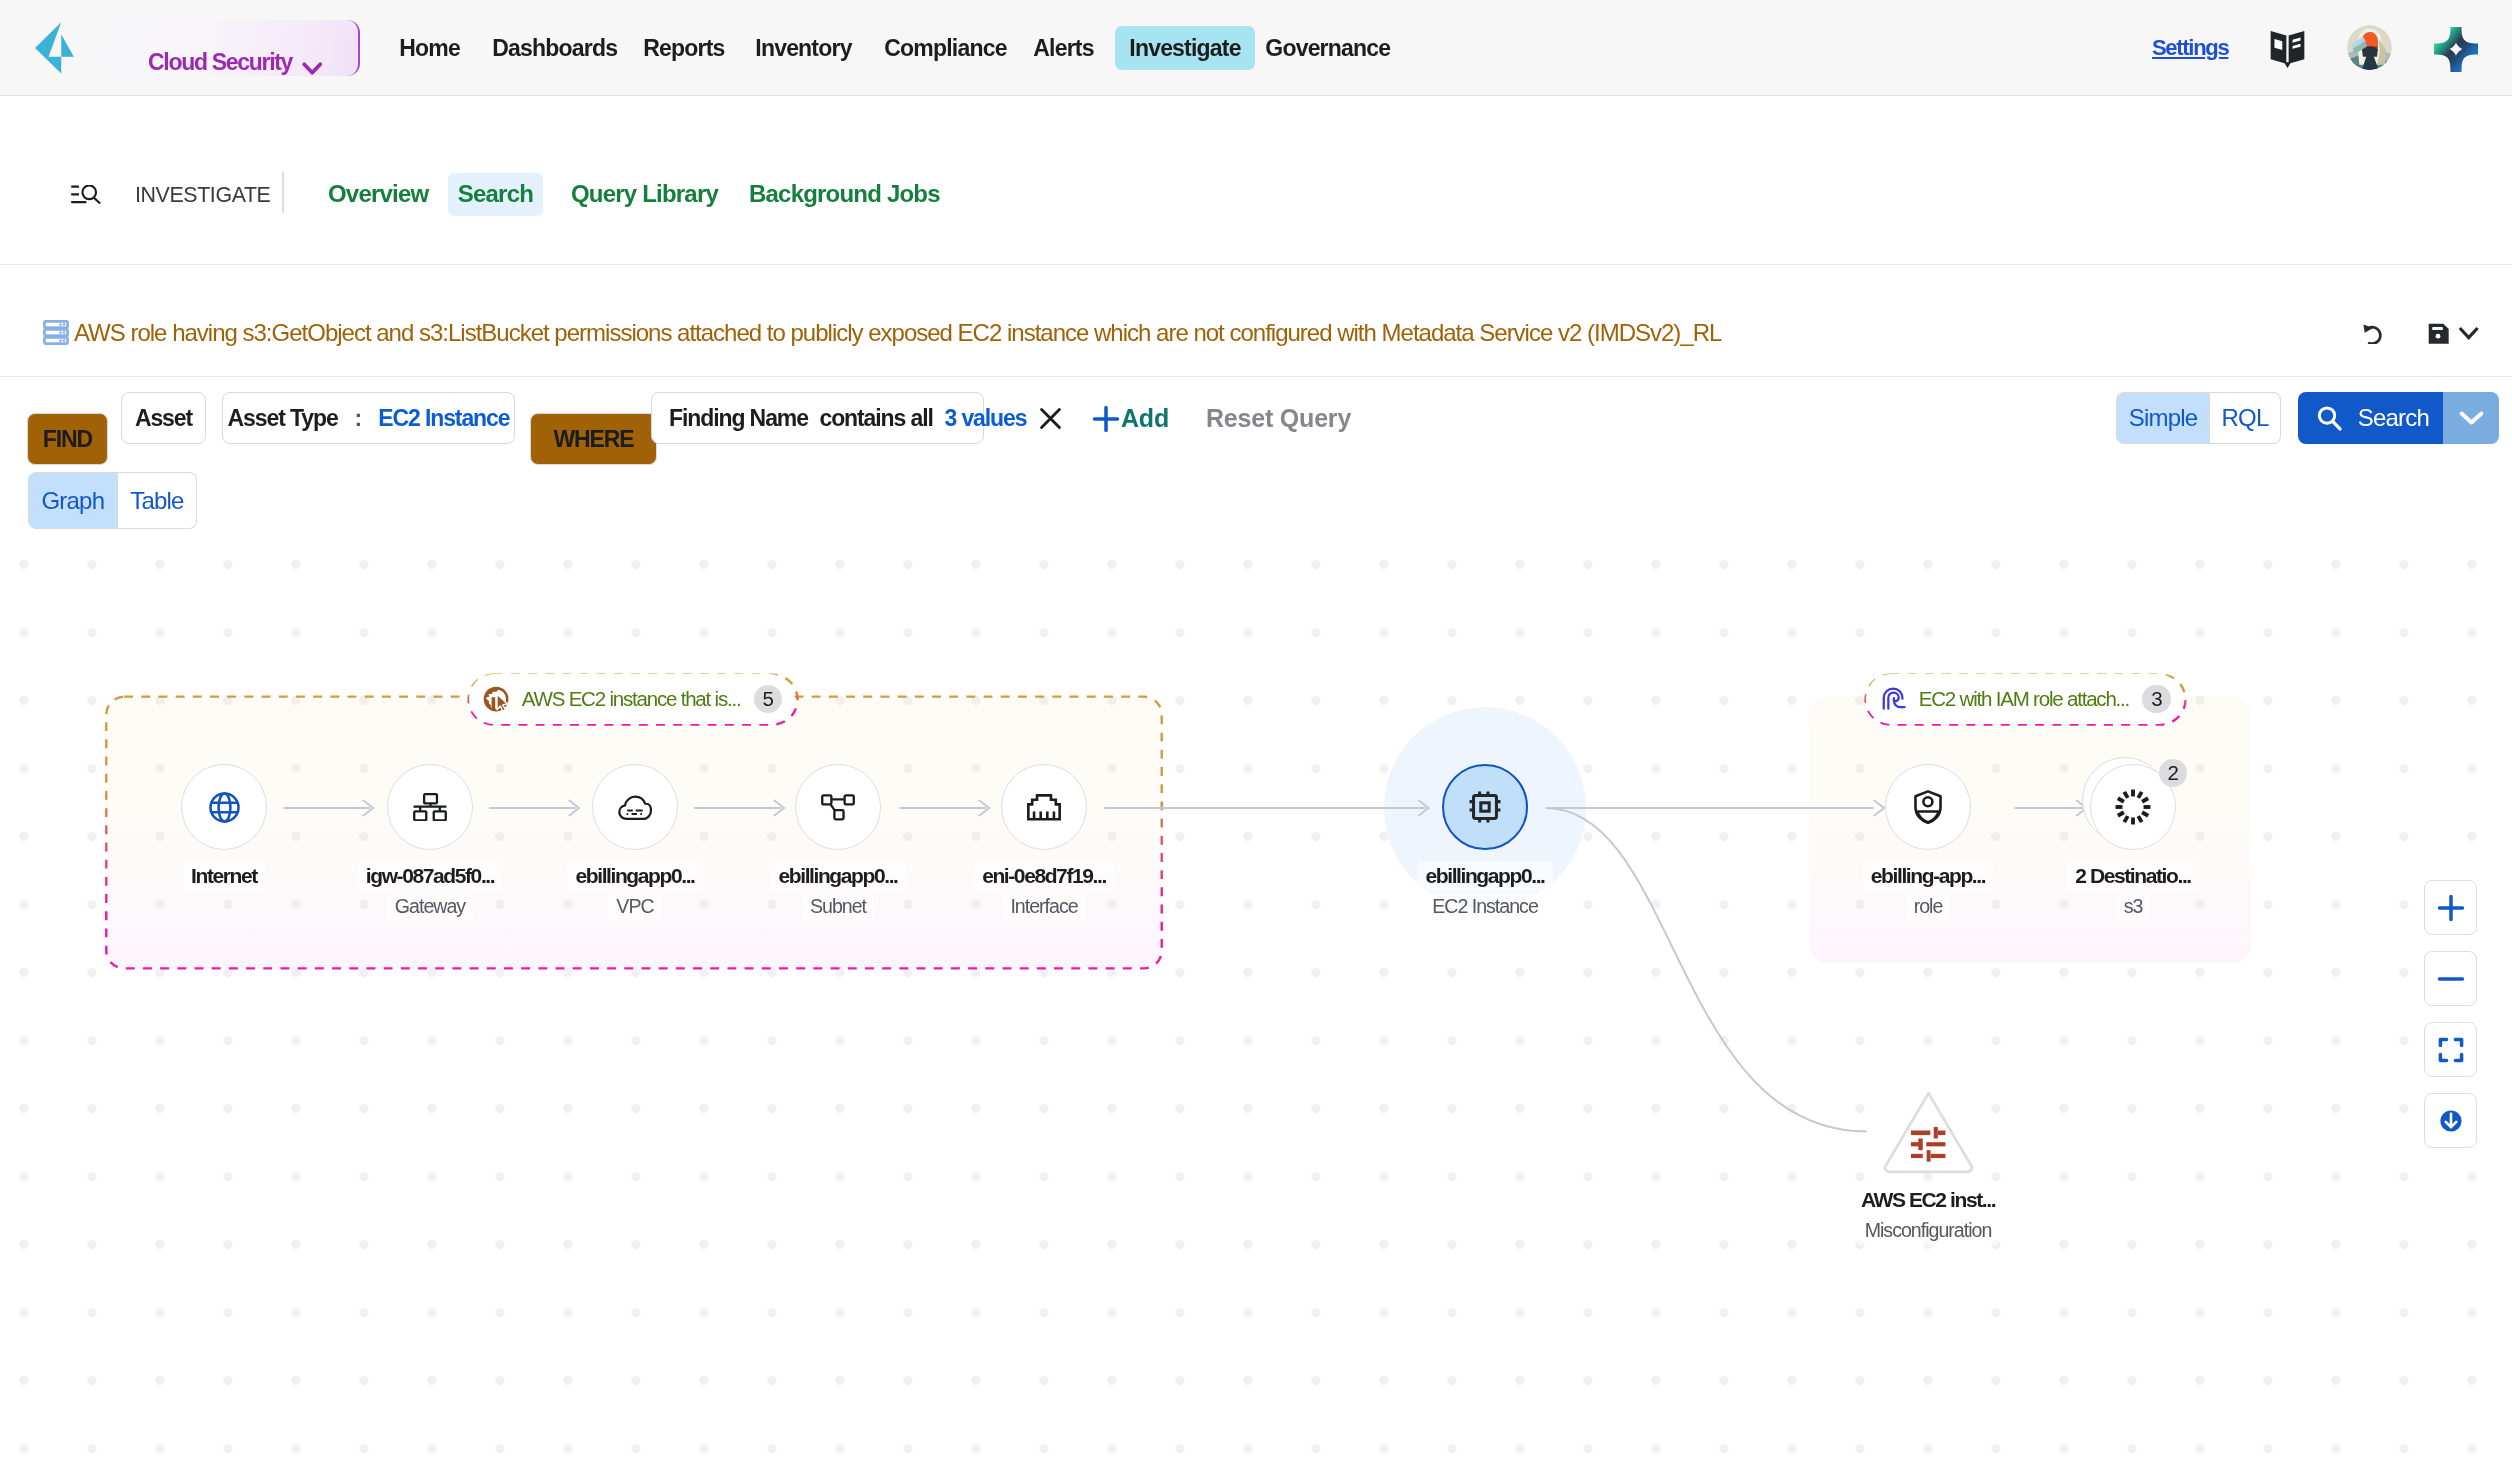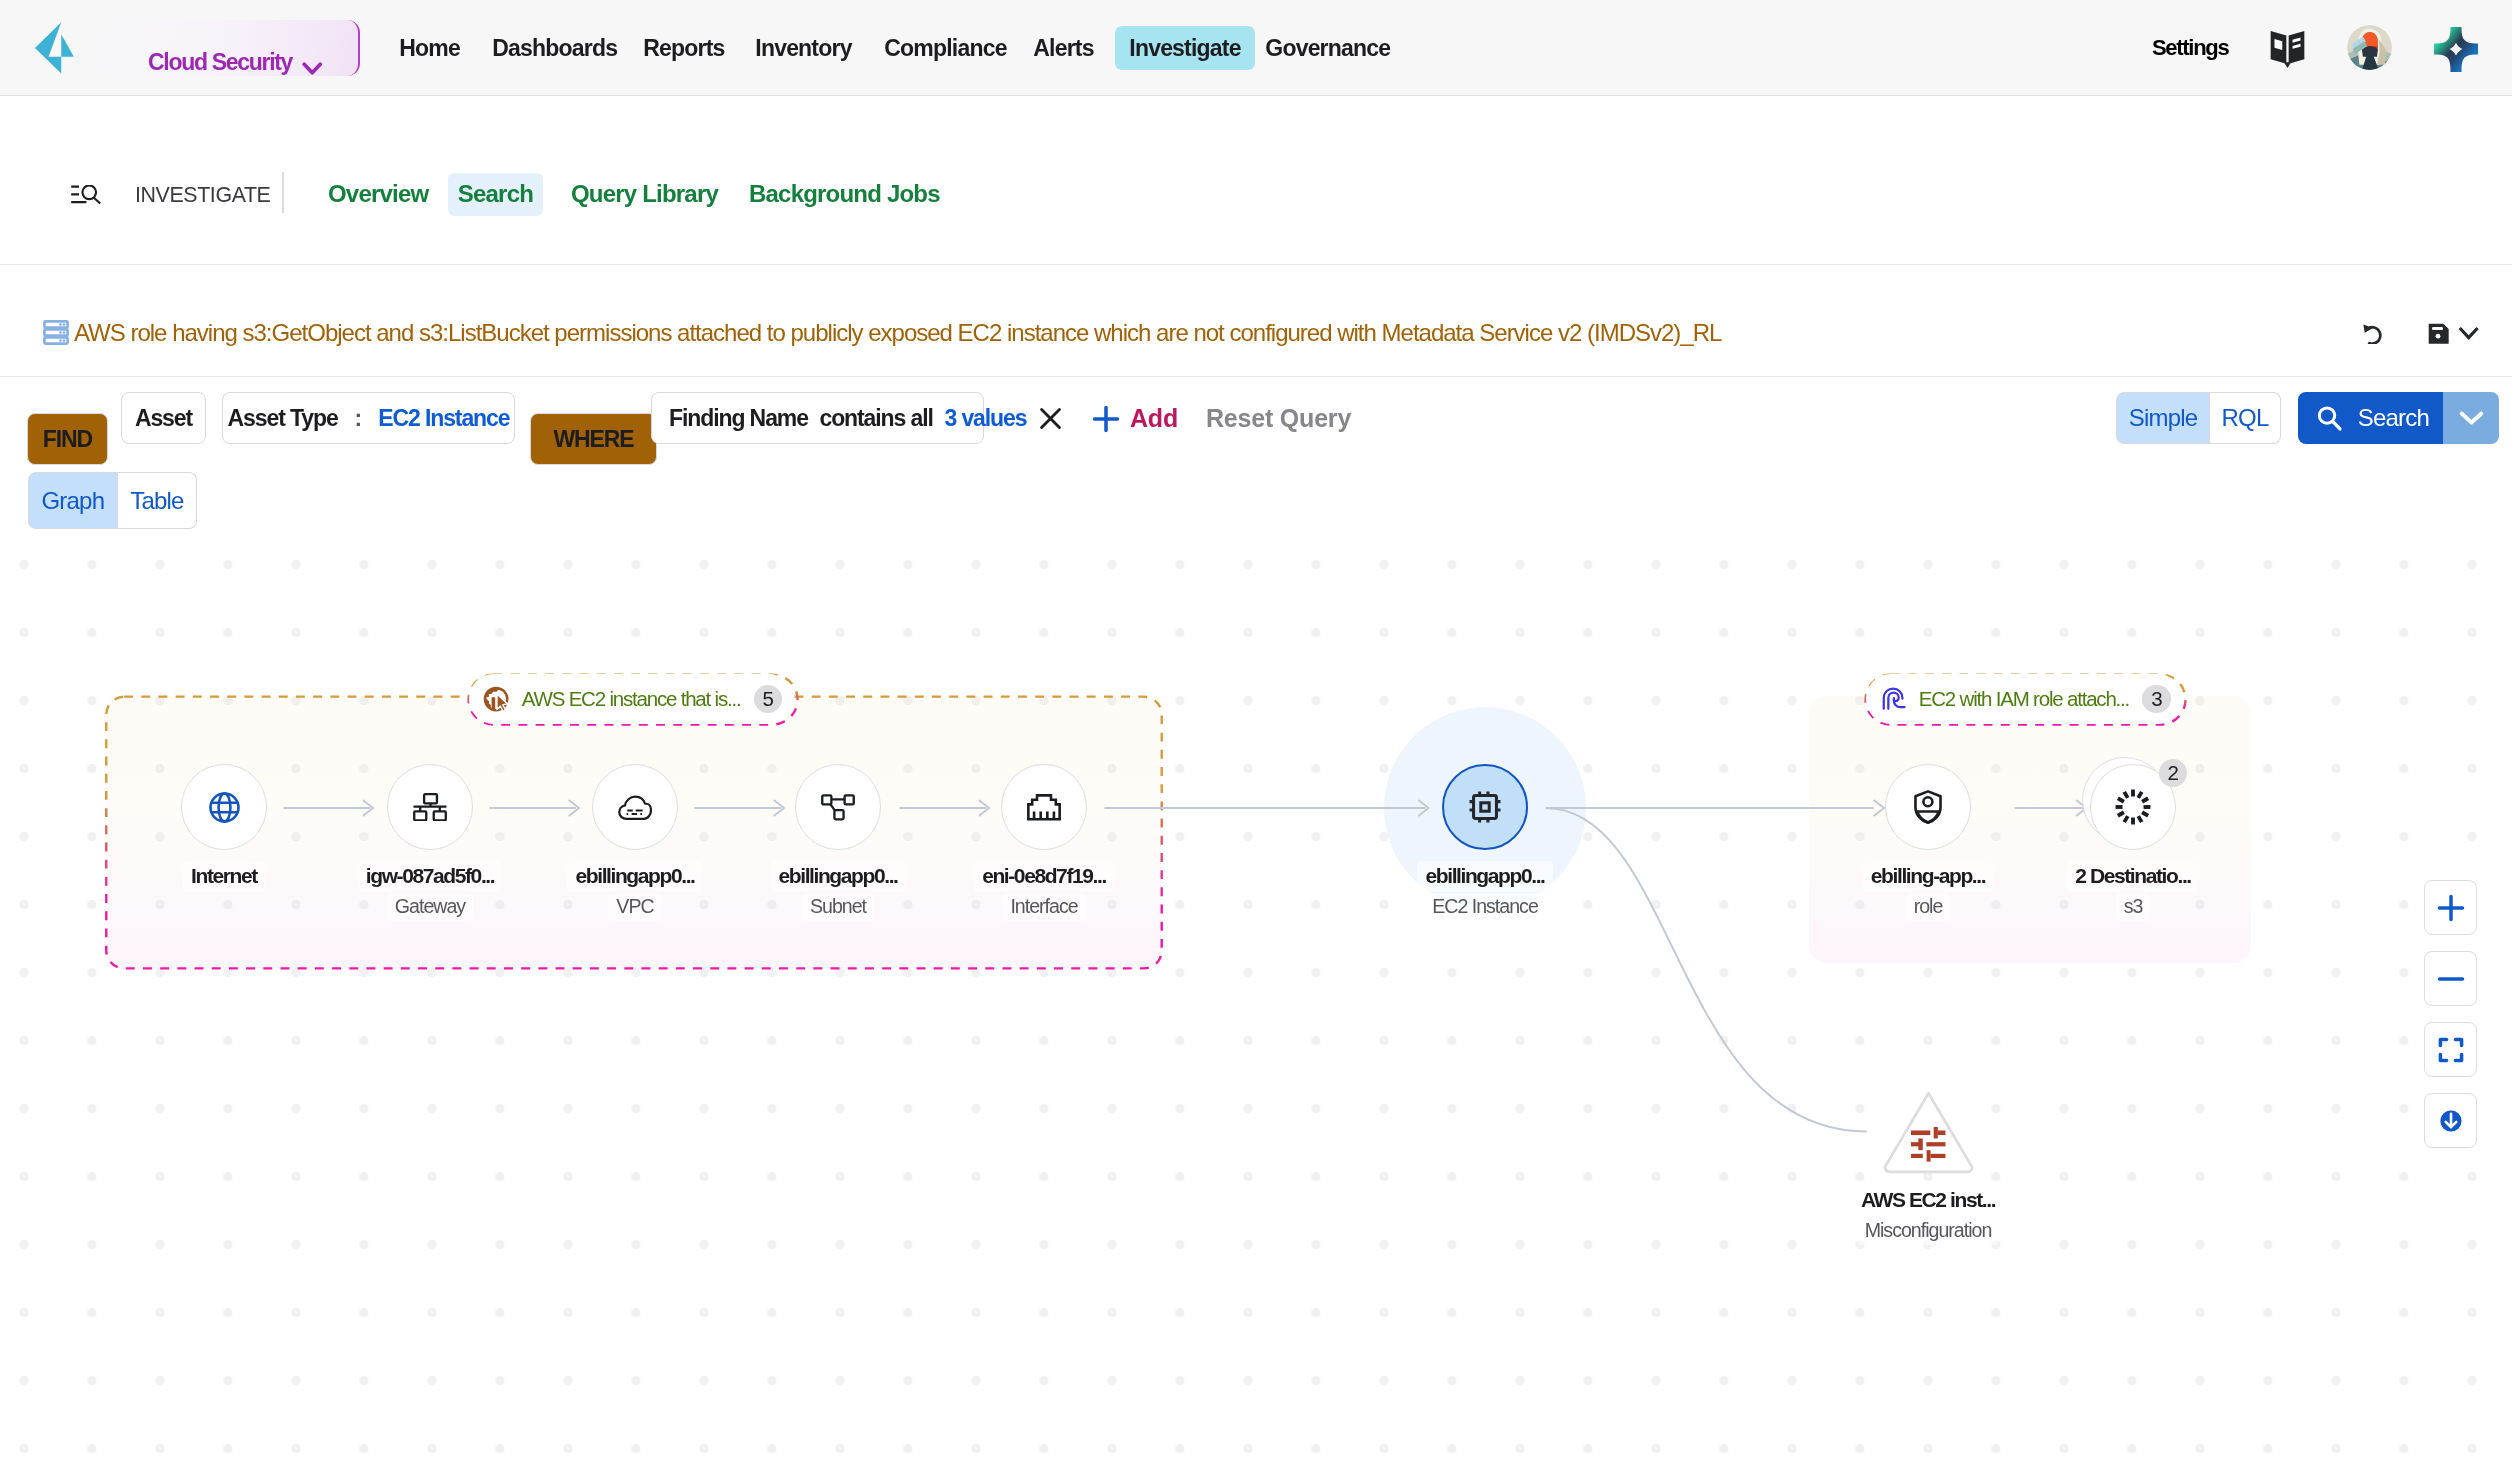--- a/index.html
+++ b/index.html
@@ -27,21 +27,21 @@
     display:flex; align-items:flex-end; gap:9.8px; padding-left:50px; white-space:nowrap;
   }
   .app-pill .lbl { color:#9c28b4; font-size:23px; font-weight:700; letter-spacing:-1.3px;}
   .nav { position:absolute; left:0; top:0; width:2512px; height:96px; }
   .nav .item {
     position:absolute; top:26px; font-size:23px; font-weight:700; color:#1d1d1f;
     padding:9px 14.3px; border-radius:7.1px; white-space:nowrap; letter-spacing:-0.8px; line-height:26px;
   }
   .nav .item.active { background:#a6e4f2; }
   .right-tools { position:absolute; left:0; top:0; width:2512px; height:96px; }
-  .right-tools .settings { font-size:22px; font-weight:700; color:#000000; letter-spacing:-1.3px; line-height:28.5px;}
+  .right-tools .settings { font-size:22px; font-weight:700; color:#1d4ed8; letter-spacing:-1.3px; line-height:28.5px;text-decoration:underline;}
   .avatar { width:45px; height:45px; border-radius:50%; overflow:hidden; display:block;}
 
   
   .subbar {
     position:absolute; left:0; top:97px; width:2512px; height:168px;
     background:#fff; border-bottom:0.9px solid #e9e9ec;
     display:flex; align-items:center;
   }
   .searchicon { position:absolute; left:71px; top:185px; }
   .section {
@@ -70,22 +70,22 @@
   .chip {
     position:absolute; height:52px; border:0.9px solid #d8d8dd; border-radius:8px;
     display:flex; align-items:center; justify-content:center; background:#fff;
     font-size:23px; font-weight:700; color:#1d1d1f; letter-spacing:-1.1px; white-space:nowrap;
   }
   .chip.gray { background:#a16207;margin-top:21px; }
   .chip .key { color:#1d1d1f; }
   .chip .val { color:#0b5cd5; }
   .chip .sep { color:#555; }
   .addbtn {
-    position:absolute; display:flex; align-items:center; gap:9px;
-    font-size:25px; font-weight:700; color:#be185d; letter-spacing:-0.2px;
+    position:absolute; display:flex; align-items:center; 
+    font-size:25px; font-weight:700; color:#0f766e; letter-spacing:-0.2px;
   }
   .resetbtn { position:absolute; font-size:25px; font-weight:700; color:#86868c; letter-spacing:-0.2px;}
   .modegrp { position:absolute; display:flex; }
   .modegrp .mi {
     height:52px; border:0.9px solid #d8d8dd; display:flex; align-items:center; justify-content:center;
     font-size:24px; color:#1158c9; background:#fff; letter-spacing:-0.8px;
   }
   .modegrp .mi:first-child { border-radius:8px 0 0 8px; background:#c4dffb; }
   .modegrp .mi:last-child { border-radius:0 8px 8px 0; border-left:none;}
   .searchbtn {

